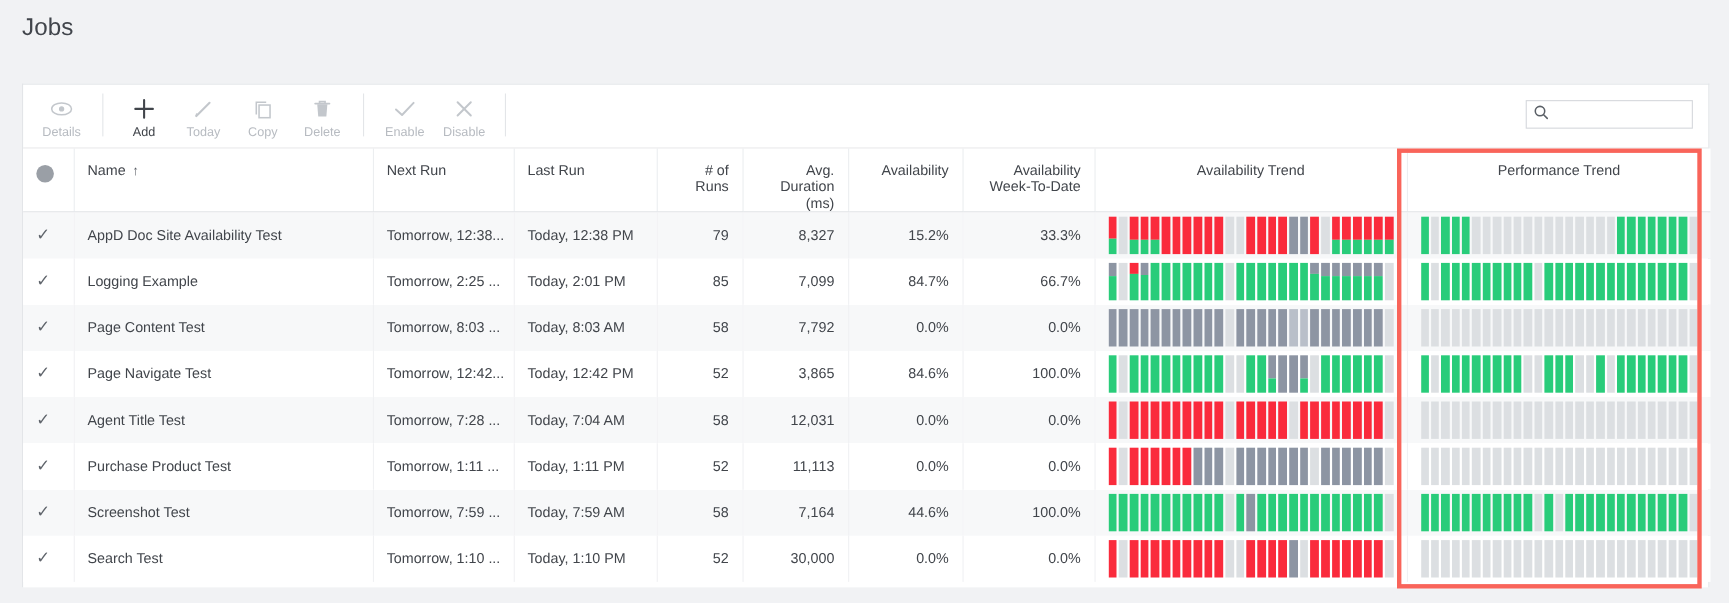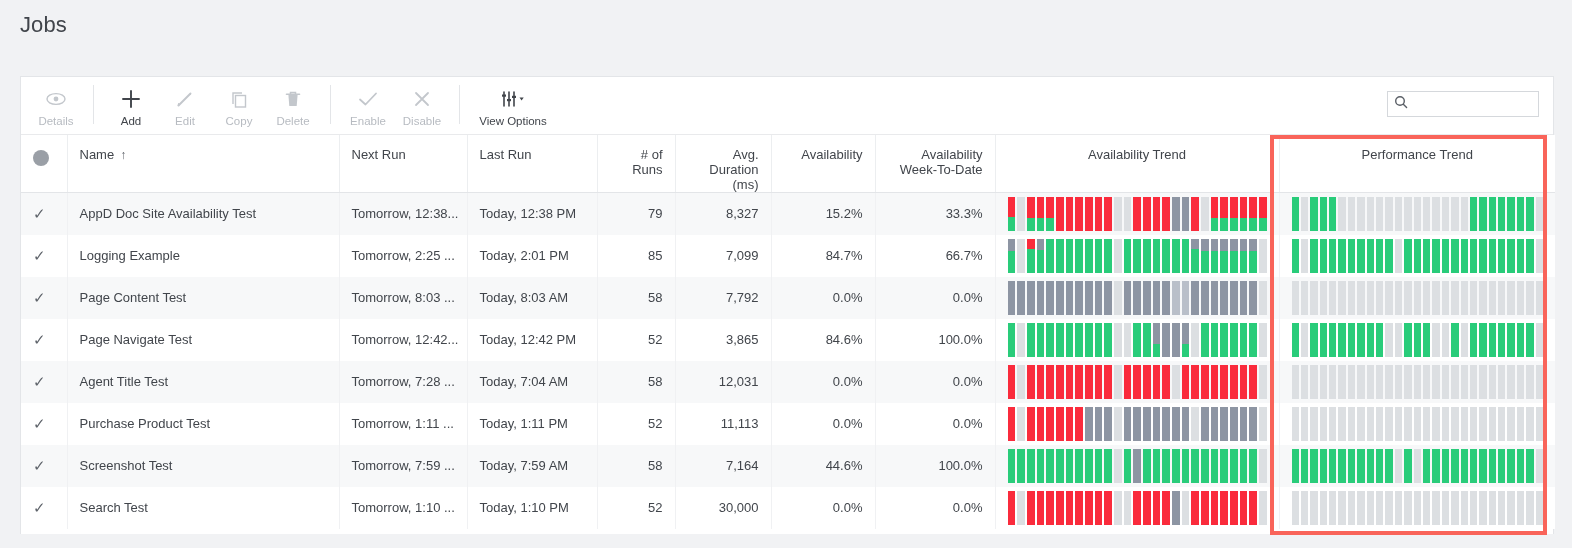--- a/index.html
+++ b/index.html
@@ -258,21 +258,21 @@
       </span>
       <span class="tb-lbl">Add</span>
     </div>
     <div class="tb-btn disabled">
       <span class="tb-ico">
         <svg width="20" height="20" viewBox="0 0 20 20">
             <path d="M3.5 16.5 L15.5 4.5" stroke="#c3c7cc" stroke-width="1.9" stroke-linecap="round"></path>
             <path d="M3.2 16.8 L3.9 14.1" stroke="#c3c7cc" stroke-width="1.4"></path>
           </svg>
       </span>
-      <span class="tb-lbl">Edit</span>
+      <span class="tb-lbl">Today</span>
     </div>
     <div class="tb-btn disabled">
       <span class="tb-ico">
         <svg width="20" height="20" viewBox="0 0 20 20">
             <rect x="6.5" y="6.5" width="10" height="11.5" fill="none" stroke="#c3c7cc" stroke-width="1.4"></rect>
             <path d="M13 4 H4 V15" fill="none" stroke="#c3c7cc" stroke-width="1.4"></path>
           </svg>
       </span>
       <span class="tb-lbl">Copy</span>
     </div>
@@ -297,32 +297,20 @@
     </div>
     <div class="tb-btn disabled">
       <span class="tb-ico">
         <svg width="20" height="20" viewBox="0 0 20 20">
             <path d="M4 4 L16 16 M16 4 L4 16" stroke="#c3c7cc" stroke-width="1.8" stroke-linecap="round"></path>
           </svg>
       </span>
       <span class="tb-lbl">Disable</span>
     </div>
     <div class="tb-sep"></div>
-    <div class="tb-btn wide">
-      <span class="tb-ico">
-        <svg width="26" height="20" viewBox="0 0 26 20">
-          <path d="M4 3 V17 M9 3 V17 M14 3 V17" stroke="#41454b" stroke-width="1.6" stroke-linecap="round"></path>
-          <rect x="2" y="5.5" width="4" height="2.2" fill="#41454b"></rect>
-          <rect x="7" y="10" width="4" height="2.2" fill="#41454b"></rect>
-          <rect x="12" y="6.8" width="4" height="2.2" fill="#41454b"></rect>
-          <path d="M19.5 8.6 L21.6 11.4 L23.7 8.6 Z" fill="#41454b"></path>
-        </svg>
-      </span>
-      <span class="tb-lbl">View Options</span>
-    </div>
 
     <div class="search-wrap">
       <span>
         <svg width="14" height="14" viewBox="0 0 14 14">
             <circle cx="6" cy="6" r="4.3" fill="none" stroke="#5a5f66" stroke-width="1.4"></circle>
             <path d="M9.3 9.3 L12.6 12.6" stroke="#5a5f66" stroke-width="1.4" stroke-linecap="round"></path>
           </svg>
       </span>
       <input type="text" placeholder="" style="">
     </div>

